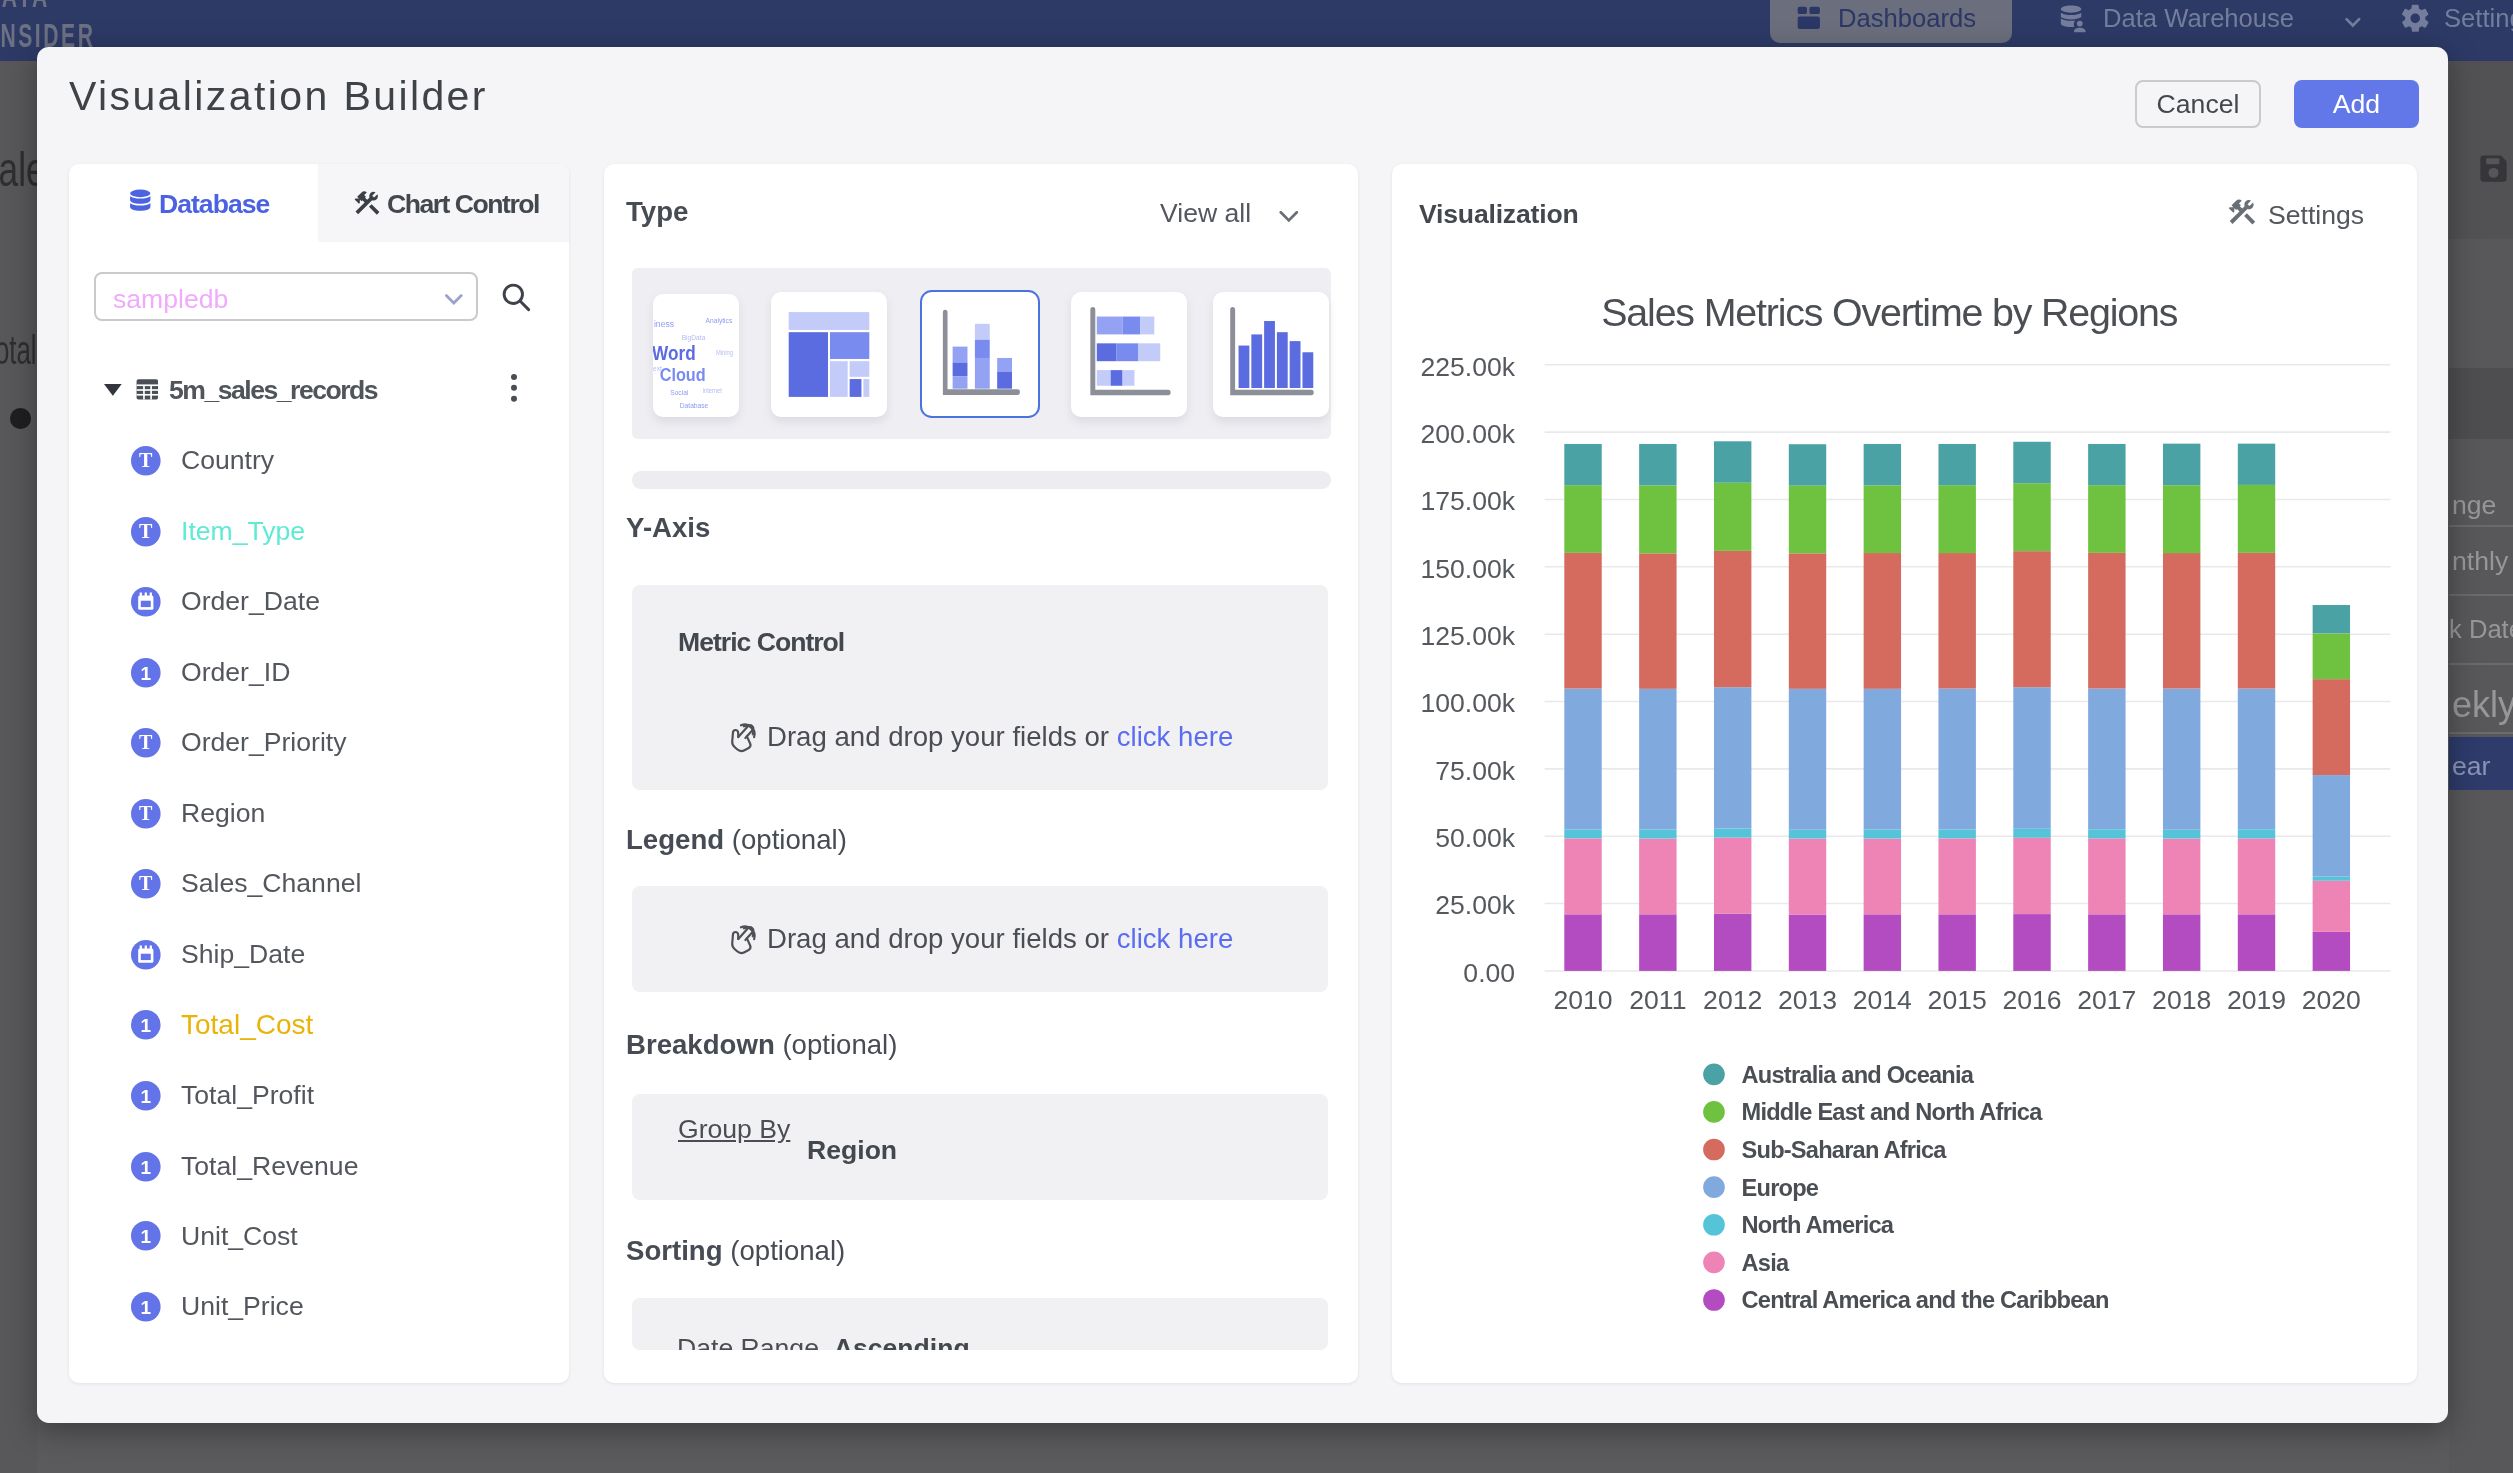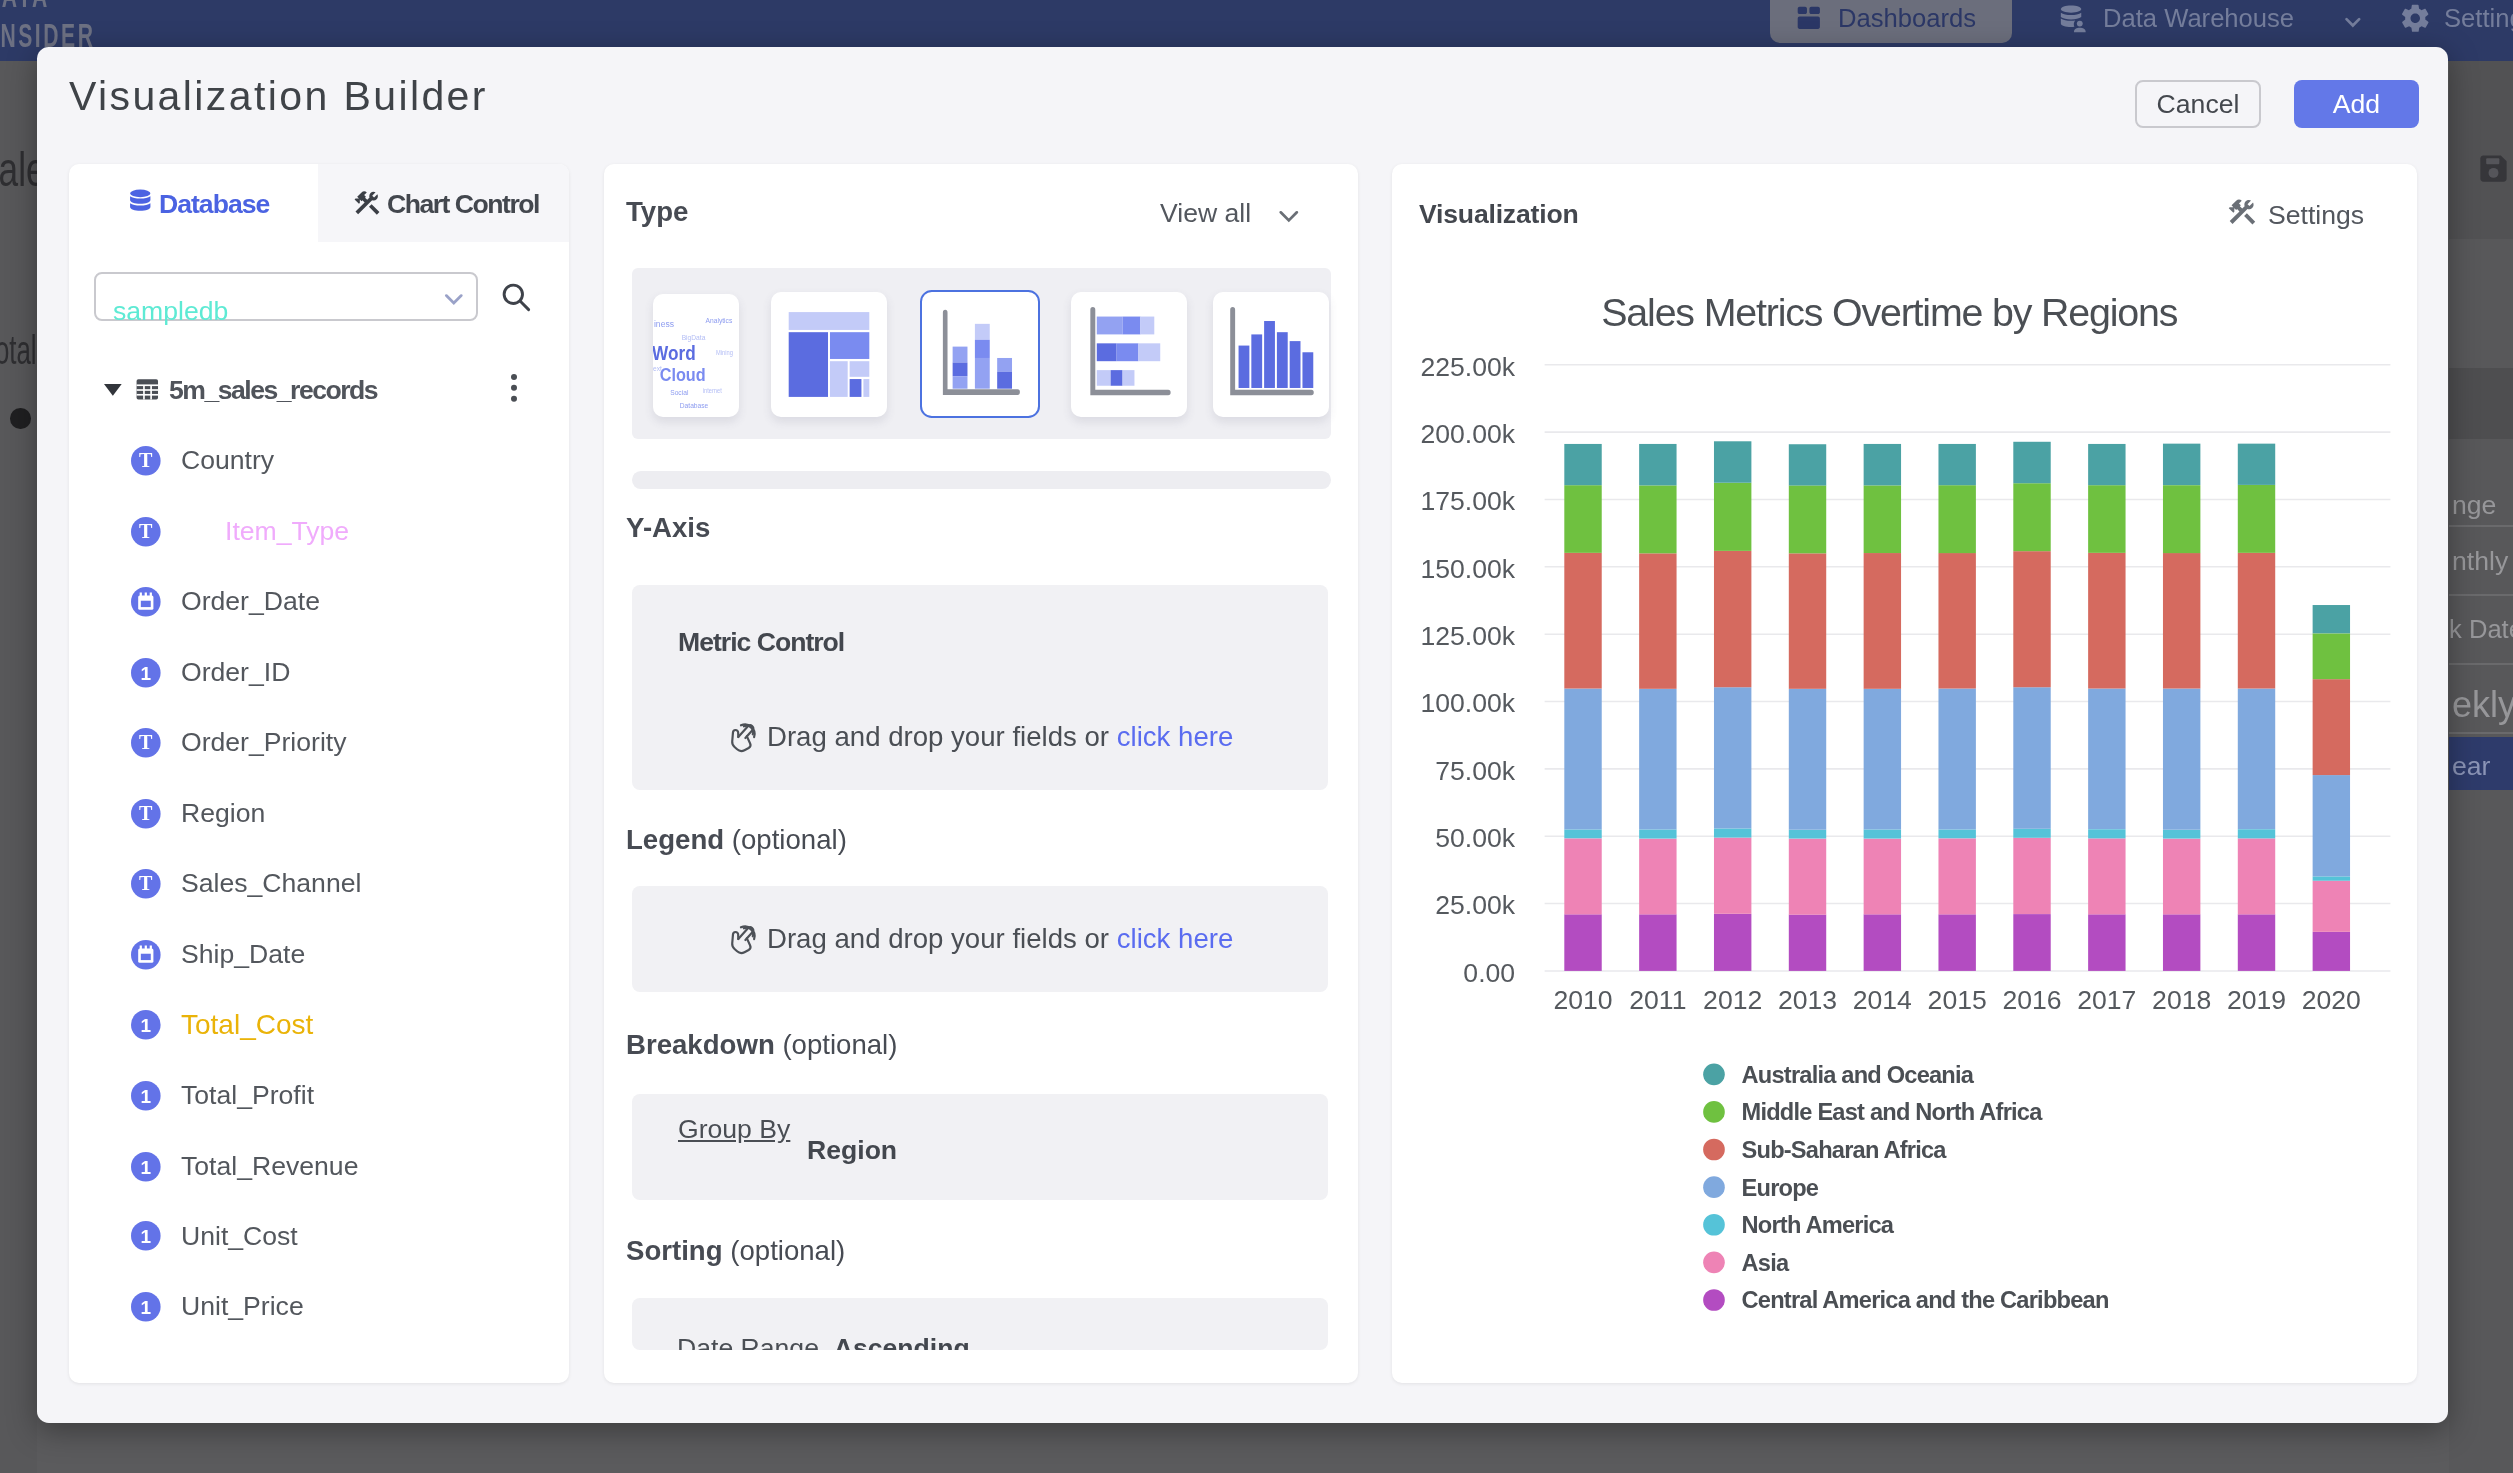--- a/index.html
+++ b/index.html
@@ -78,21 +78,21 @@
       <path d="M4 12.7c1.7 1.1 4.6 1.8 8 1.8s6.3-.7 8-1.8v3c0 1.66-3.58 3-8 3s-8-1.34-8-3v-3z"></path>
     </g>
   </svg>
 <div class="abs" style="left:159px;top:189px;font-size:26.6px;font-weight:bold;letter-spacing:-1px;color:#4b63e2;">Database</div>
 <svg class="abs" style="left:352px;top:188px;" width="29.6" height="29.6" viewBox="0 0 24 24">
     <path fill="#3b3f46" d="M13.78 15.3l6.36 6.36 2.12-2.12-6.36-6.36-2.12 2.12zM17.5 10.1c1.93 0 3.5-1.57 3.5-3.5 0-.58-.16-1.12-.41-1.6l-2.7 2.7-1.49-1.49 2.7-2.7c-.48-.25-1.02-.41-1.6-.41-1.93 0-3.5 1.57-3.5 3.5 0 .41.08.8.21 1.16l-1.85 1.85-1.78-1.78.71-.71-1.41-1.41L12 3.59c-1.17-1.17-3.07-1.17-4.24 0L4.22 7.12l1.41 1.41H2.81L2.1 9.24l3.54 3.54.71-.71V9.24l1.41 1.41.71-.71 1.78 1.78-7.41 7.41 2.12 2.12L16.34 9.9c.36.13.75.2 1.16.2z"></path>
   </svg>
 <div class="abs" style="left:387px;top:189px;font-size:26.6px;font-weight:bold;letter-spacing:-1.5px;color:#43474e;">Chart Control</div>
 
 <div class="abs" style="left:94px;top:272px;width:384px;height:49px;border:2px solid #c9c9ce;border-radius:7.9px;background:#ffffff;"></div>
-<div class="abs" style="left:113px;top:296px;font-size:26.6px;color:#5eead4;">sampledb</div>
+<div class="abs" style="left:113px;top:284px;font-size:26.6px;color:#f0abfc;">sampledb</div>
 <svg class="abs" style="left:441px;top:286px;" width="25.6" height="25.6" viewBox="0 0 24 24">
     <path fill="none" stroke="#9aa2c8" stroke-width="2.6" stroke-linecap="round" d="M5 9l7 7 7-7"></path>
   </svg>
 <svg class="abs" style="left:498px;top:279px;" width="35" height="35" viewBox="0 0 24 24">
     <circle cx="10.5" cy="10.5" r="6.3" fill="none" stroke="#3e424a" stroke-width="2"></circle>
     <path d="M15.3 15.3L21 21" stroke="#3e424a" stroke-width="2" stroke-linecap="round"></path>
   </svg>
 
 <svg class="abs" style="left:102px;top:381px;" width="21.7" height="17.7" viewBox="0 0 22 18">
     <path fill="#32353b" d="M2 3h18l-9 12z"></path>
@@ -112,21 +112,21 @@
 
 <svg class="abs" style="left:131px;top:446px;" width="29.6" height="29.6" viewBox="0 0 28 28">
     <circle cx="14" cy="14" r="14" fill="#6373e8"></circle>
     <text x="14" y="20" font-size="19" font-weight="bold" font-family="Liberation Serif" fill="#fff" text-anchor="middle">T</text>
   </svg>
 <div class="abs" style="left:181px;top:445px;font-size:26.6px;color:#53575d;">Country</div>
 <svg class="abs" style="left:131px;top:517px;" width="29.6" height="29.6" viewBox="0 0 28 28">
     <circle cx="14" cy="14" r="14" fill="#6373e8"></circle>
     <text x="14" y="20" font-size="19" font-weight="bold" font-family="Liberation Serif" fill="#fff" text-anchor="middle">T</text>
   </svg>
-<div class="abs" style="left:181px;top:516px;font-size:26.6px;color:#f0abfc;margin-left:44px;">Item_Type</div>
+<div class="abs" style="left:181px;top:516px;font-size:26.6px;color:#5eead4;">Item_Type</div>
 <svg class="abs" style="left:131px;top:587px;" width="29.6" height="29.6" viewBox="0 0 28 28">
     <circle cx="14" cy="14" r="14" fill="#6373e8"></circle>
     <rect x="6.8" y="8" width="14.4" height="13.5" rx="1.5" fill="#fff"></rect>
     <rect x="9.3" y="13" width="9.4" height="6" fill="#6373e8"></rect>
     <rect x="8.2" y="5.2" width="2.1" height="4" fill="#fff"></rect>
     <rect x="12.95" y="5.2" width="2.1" height="4" fill="#fff"></rect>
     <rect x="17.7" y="5.2" width="2.1" height="4" fill="#fff"></rect>
   </svg>
 <div class="abs" style="left:181px;top:586px;font-size:26.6px;color:#53575d;">Order_Date</div>
 <svg class="abs" style="left:131px;top:658px;" width="29.6" height="29.6" viewBox="0 0 28 28">

